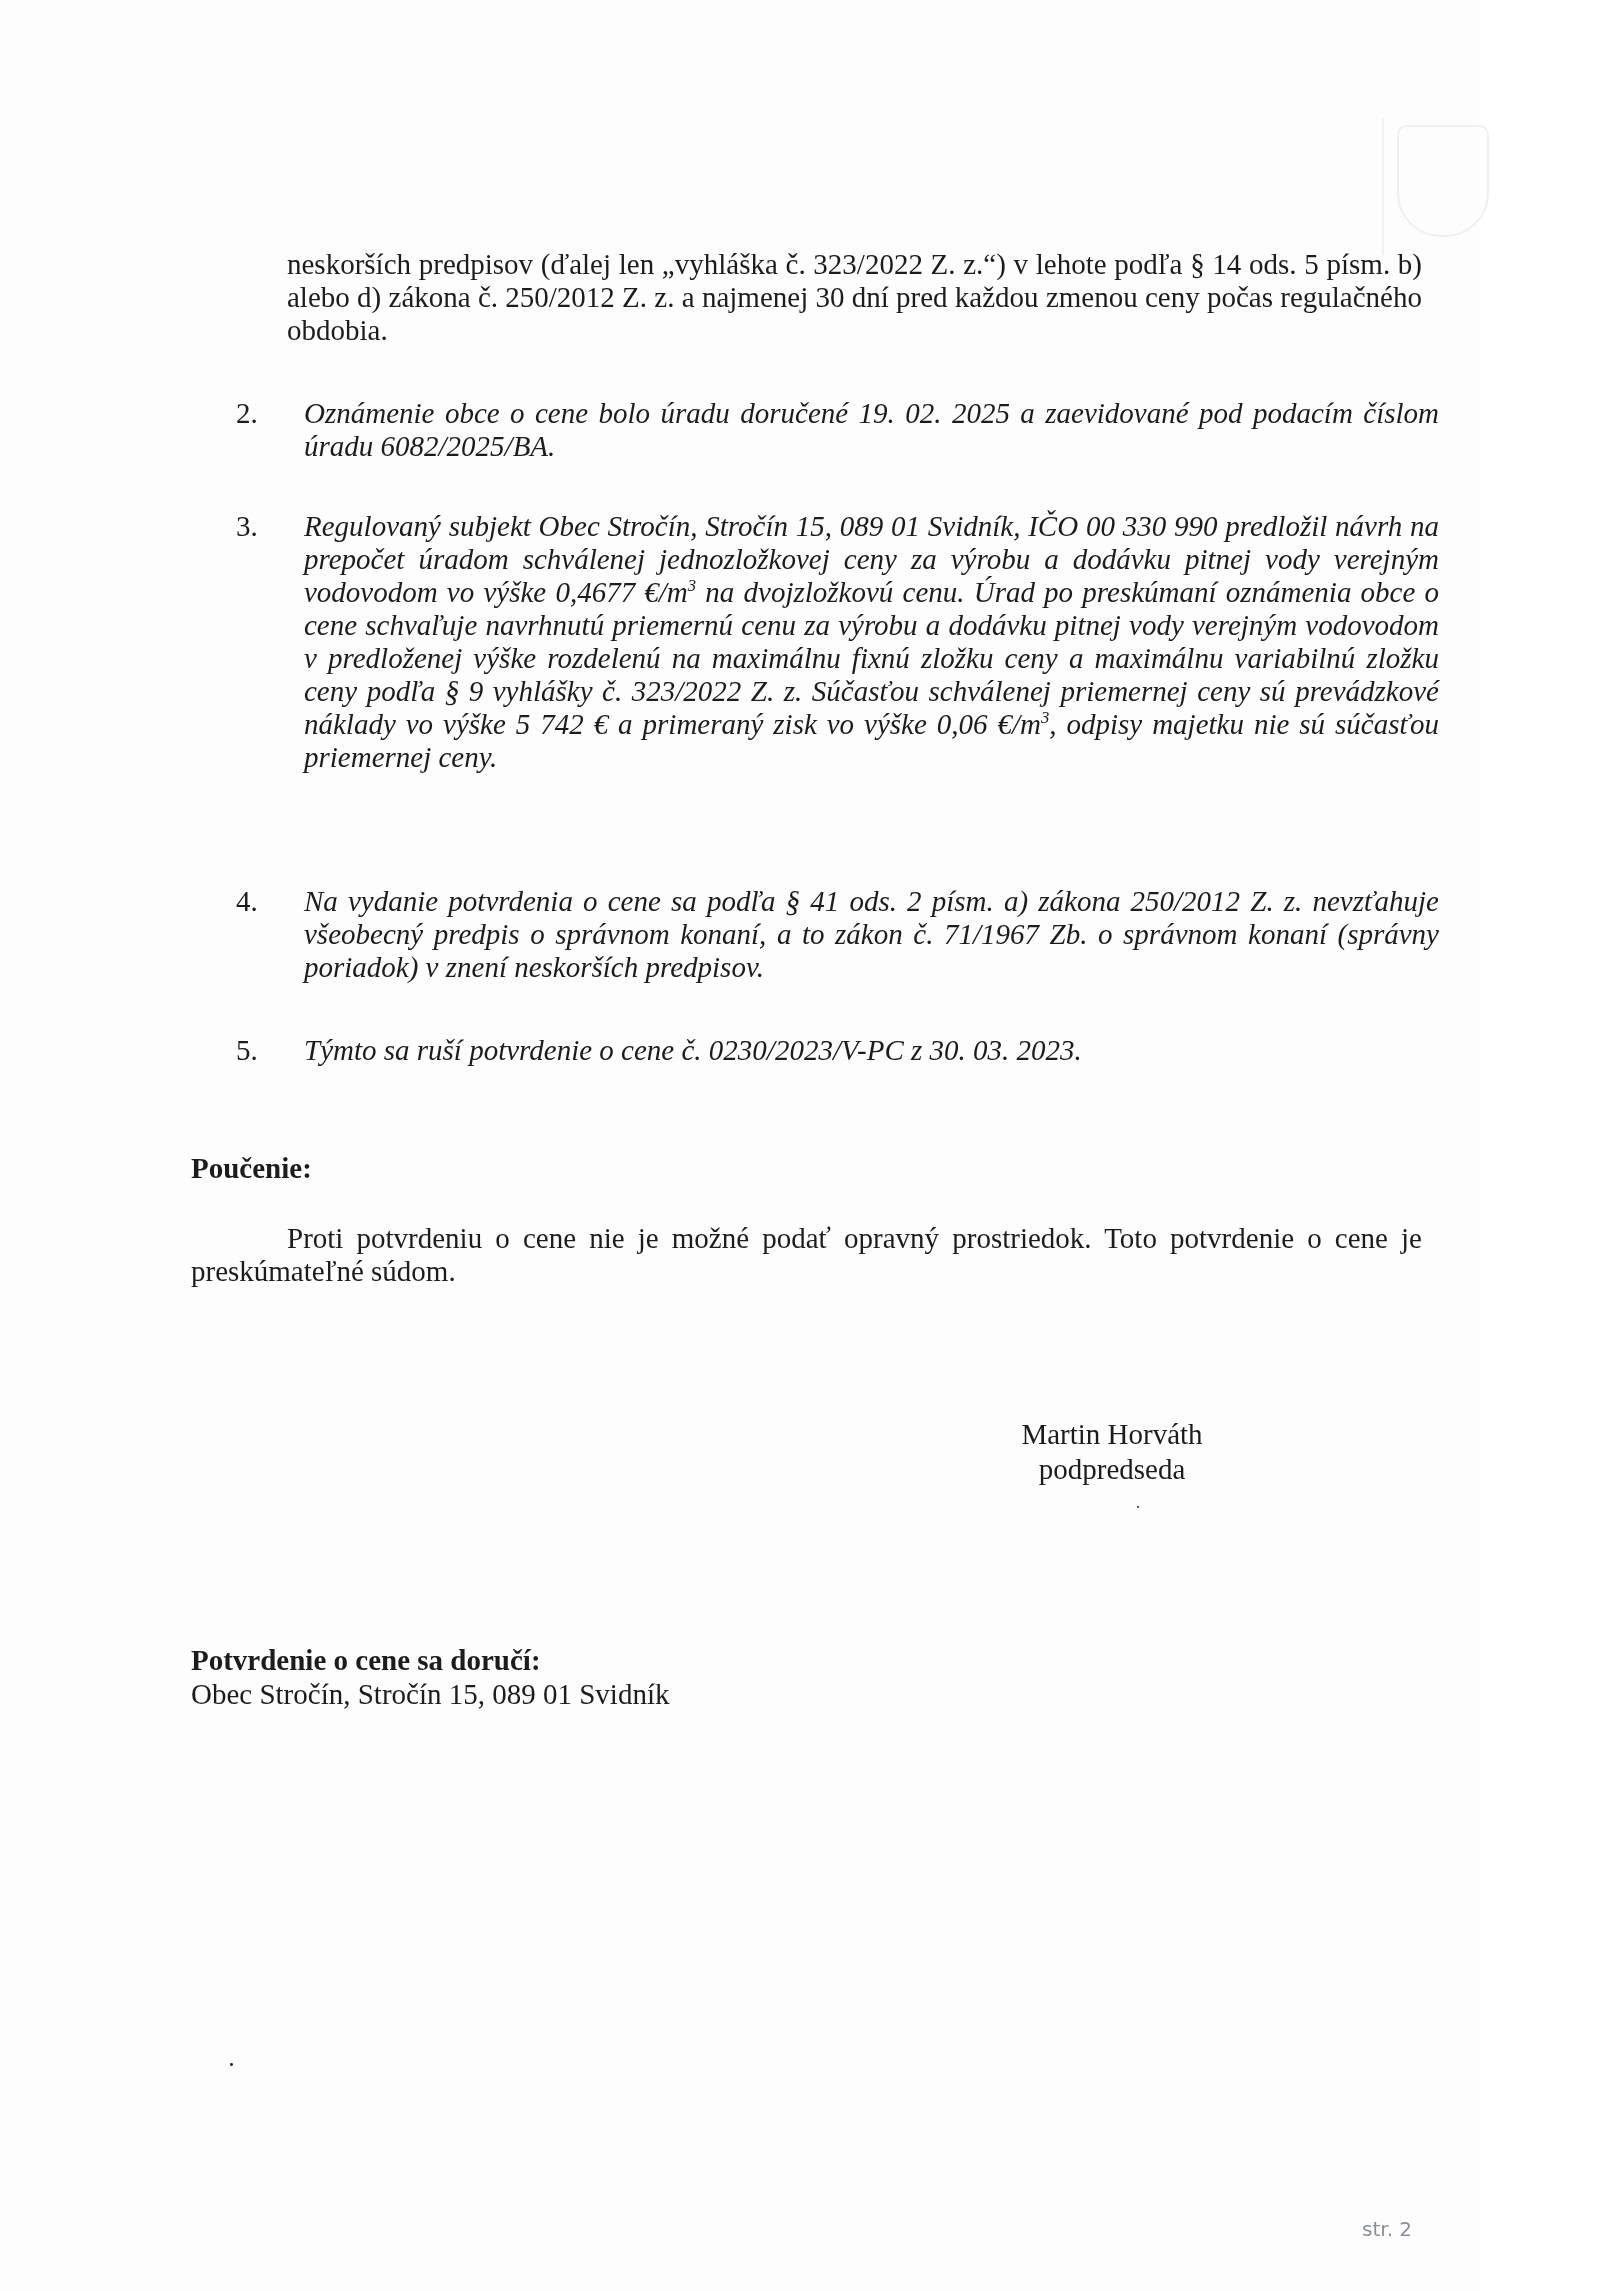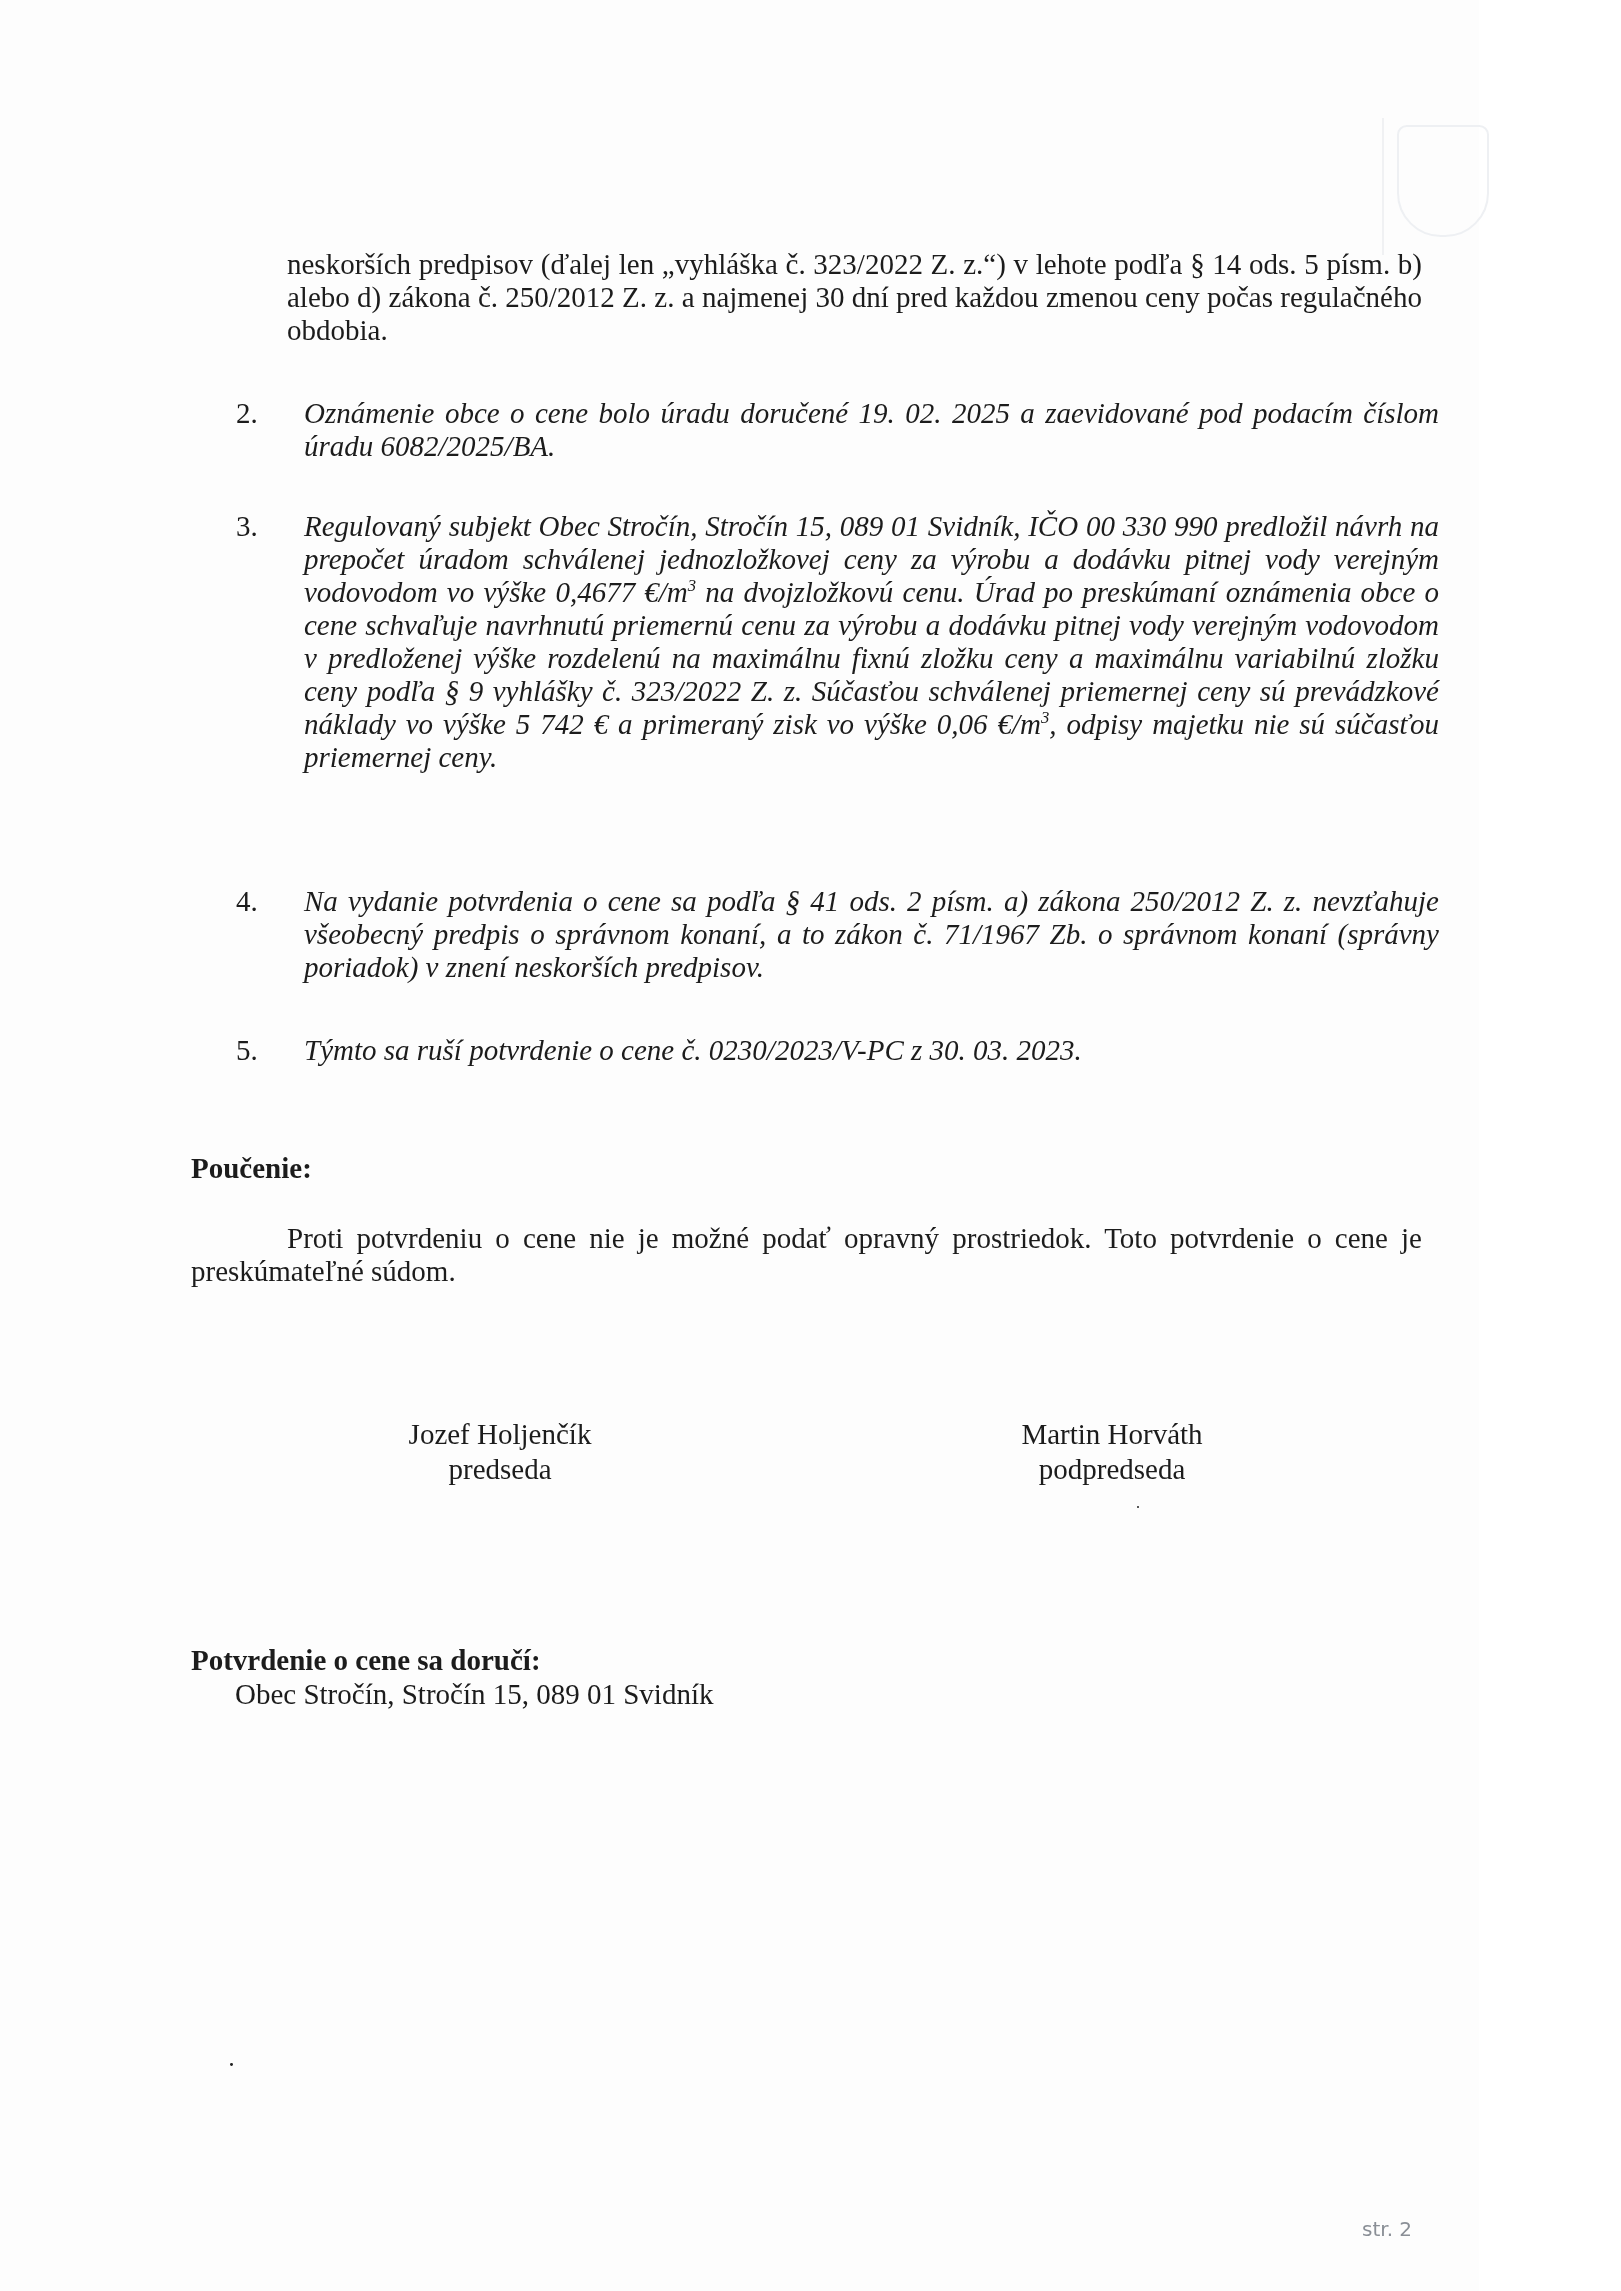--- a/index.html
+++ b/index.html
@@ -121,30 +121,26 @@
   <div class="item" style="top:1034px;">
     <span class="item-num">5.</span>
     <div class="item-body">Týmto sa ruší potvrdenie o cene č. 0230/2023/V-PC z 30. 03. 2023.</div>
   </div>
 
   <div class="heading" style="left:191px; top:1152px;">Poučenie:</div>
   <div class="text-block" style="left:191px; top:1222px; width:1231px; text-indent:96px;">
     <span>Proti potvrdeniu o cene nie je možné podať opravný prostriedok. Toto potvrdenie o cene je preskúmateľné súdom.</span>
   </div>
 
-  <div class="sig" style="left:353px; top:1417px; width:294px;">
-    <div>Jozef Holjenčík</div>
-    <div>predseda</div>
-  </div>
   <div class="sig" style="left:965px; top:1417px; width:294px;">
     <div>Martin Horváth</div>
     <div>podpredseda</div>
   </div>
 
   <div class="heading" style="left:191px; top:1644px;">Potvrdenie o cene sa doručí:</div>
-  <div class="text-block" style="left:191px; top:1678px; width:882px; text-align:left;margin-left:44px;">Obec Stročín, Stročín 15, 089 01 Svidník</div>
+  <div class="text-block" style="left:191px; top:1678px; width:882px; text-align:left;">Obec Stročín, Stročín 15, 089 01 Svidník</div>
 
   <div class="speck" style="left:230px; top:2063px;"></div>
   <div class="speck" style="left:1137px; top:1506px; width:2px; height:2px;"></div>
 
   <div class="page-num">str. 2</div>
 </div>
 
 
 </body></html>

